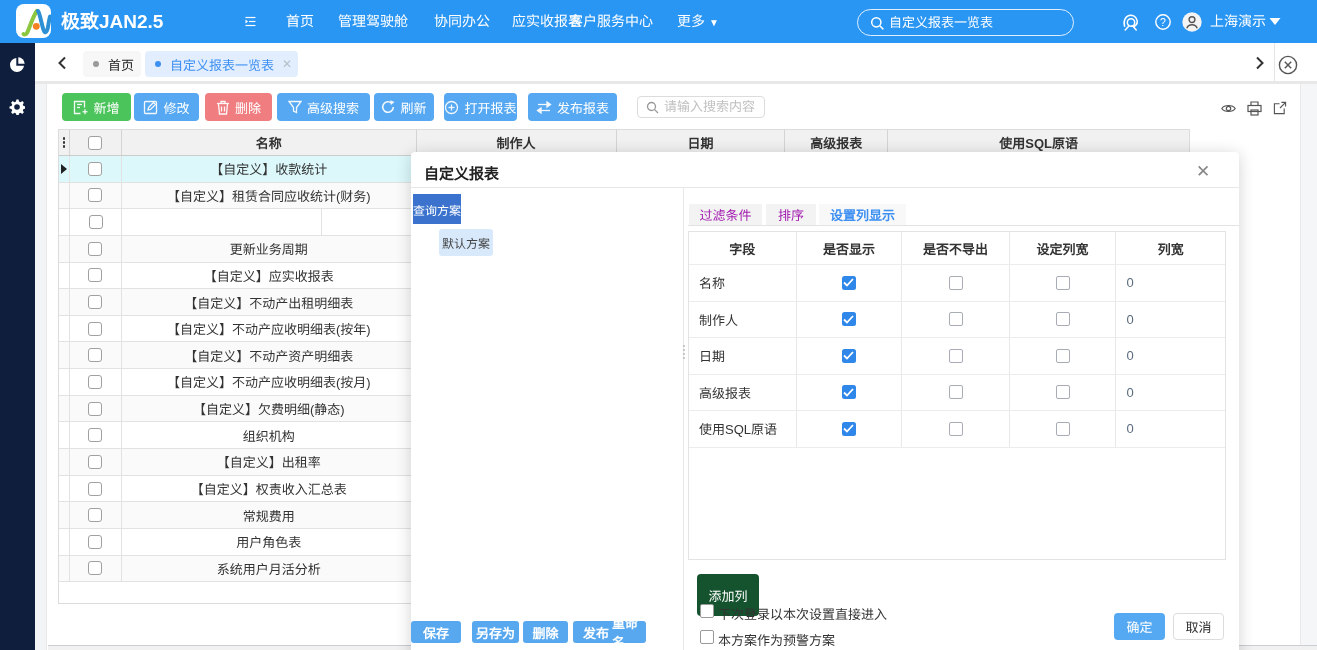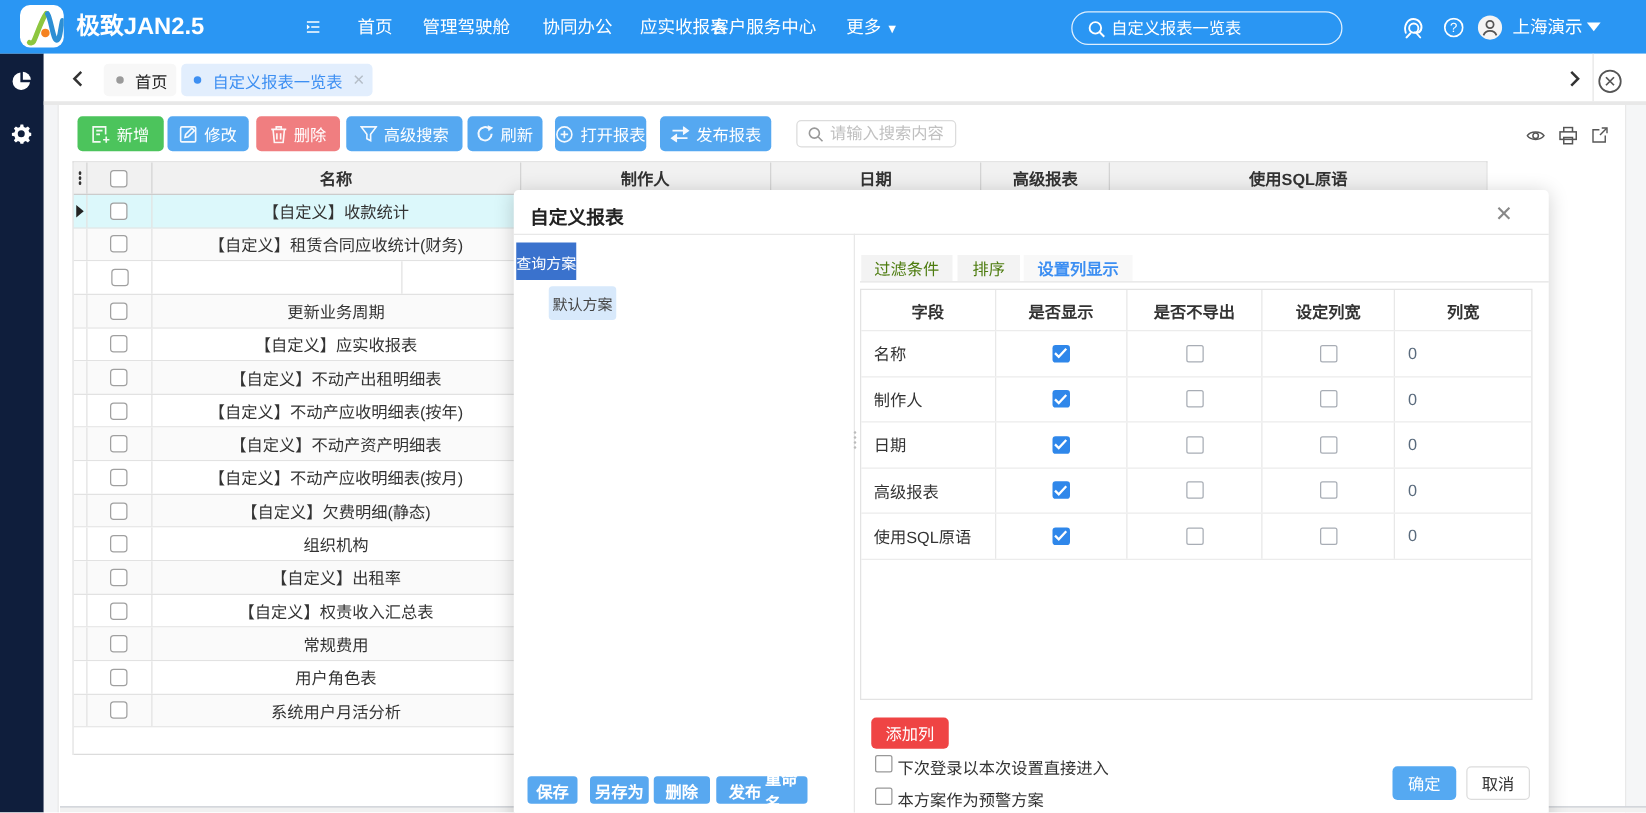--- a/index.html
+++ b/index.html
@@ -67,33 +67,33 @@
 .dialog { position:absolute; left:411px; top:152px; width:828px; height:520px; background:#fff; border-radius:4px; box-shadow:0 2px 16px rgba(0,0,0,0.18); }
 .dtitle { position:absolute; left:13px; top:10px; font-size:15px; font-weight:bold; color:#222; }
 .dclose { position:absolute; left:785px; top:9px; font-size:17px; color:#888; }
 .dsep { position:absolute; left:0; top:35px; width:828px; border-top:1px solid #e8e8e8; }
 .dleftsep { position:absolute; left:272px; top:35px; width:1px; height:485px; background:#e8e8e8; }
 .qplan { position:absolute; left:2px; top:42px; width:48px; height:30px; background:#3a72cd; color:#fff; font-size:12px; display:flex; align-items:center; white-space:nowrap; overflow:hidden; }
 .defplan { position:absolute; left:28px; top:77px; width:54px; height:27px; background:#d8e9fb; border-radius:3px; color:#444; font-size:12px; display:flex; align-items:center; justify-content:center; }
 .lbtn { position:absolute; top:469px; height:22px; background:#58a8f0; border-radius:3px; color:#fff; font-size:13px; font-weight:bold; display:flex; align-items:center; justify-content:center; }
 
 
-.dtab { position:absolute; top:52px; height:21px; background:#f3f3f3; color:#4d7c0f; font-size:13px; display:flex; align-items:center; justify-content:center; }
+.dtab { position:absolute; top:52px; height:21px; background:#f3f3f3; color:#a21caf; font-size:13px; display:flex; align-items:center; justify-content:center; }
 .dtab.act { background:#f8f8f8; color:#3d8ff2; font-weight:bold; }
 .dtabline { position:absolute; left:277px; top:73px; width:551px; border-top:1px solid #e3e3e3; }
 .itable { position:absolute; left:277px; top:79px; width:538px; height:329px; border:1px solid #e3e3e3; }
 .irow { display:flex; height:36.5px; border-bottom:1px solid #ececec; font-size:13px; color:#333; }
 .irow.ihead { height:33px; }
 .ihead { font-weight:bold; color:#333; }
 .ic { display:flex; align-items:center; border-right:1px solid #e8e8e8; padding-left:10px; }
 .icc { justify-content:center; padding-left:0; }
 .ic1 { width:108px; } .ic2 { width:106px; } .ic3 { width:108px; } .ic4 { width:107px; } .ic5 { width:109px; border-right:none; }
 .ckon { width:14px; height:14px; background:#2f87ea; border-radius:2.5px; display:flex; align-items:center; justify-content:center; }
 .ckoff { width:14px; height:14px; border:1px solid #a8adb5; border-radius:2px; background:#fff; }
-.addcol { position:absolute; left:286px; top:422px; width:62px; height:25px; background:#ef4444; border-radius:4px; color:#fff; font-size:13px; display:flex; align-items:center; justify-content:center; }
+.addcol { position:absolute; left:286px; top:422px; width:62px; height:42px; background:#14532d; border-radius:4px; color:#fff; font-size:13px; display:flex; align-items:center; justify-content:center; }
 .dck { position:absolute; left:289px; width:14px; height:14px; border:1px solid #999; border-radius:2px; background:#fff; }
 .dcklabel { position:absolute; left:307px; font-size:13px; color:#333; }
 .okbtn { position:absolute; left:703px; top:461px; width:51px; height:27px; background:#55a9f2; border-radius:4px; color:#fff; font-size:13px; display:flex; align-items:center; justify-content:center; }
 .cancelbtn { position:absolute; left:762px; top:461px; width:51px; height:27px; background:#fff; border:1px solid #dcdcdc; border-radius:4px; color:#333; font-size:13px; display:flex; align-items:center; justify-content:center; }
 </style>
 </head>
 <body>
 <div id="app">
 
   <div class="topbar">
@@ -475,21 +475,21 @@
   <div style="position:absolute;left:1300px;top:84px;width:17px;height:566px;background:#f5f6f7;border-left:1px solid #e9e9e9;"></div>
   <div class="footer"></div>
 
   <div class="dialog">
     <div class="dtitle">自定义报表</div>
     <div class="dclose">✕</div>
     <div class="dsep"></div>
     <div class="dleftsep"></div>
     <div class="qplan">查询方案</div>
     <div class="defplan">默认方案</div>
-    <div class="lbtn" style="left:11px;width:40px;">保存</div>
+    <div class="lbtn" style="left:0;width:50px;">保存</div>
     <div class="lbtn" style="left:61px;width:47px;">另存为</div>
     <div class="lbtn" style="left:112px;width:45px;">删除</div>
     <div class="lbtn" style="left:162px;width:46px;">发布</div>
     <div class="lbtn" style="left:201px;width:34px;">重命名</div>
 
     <div class="dtab" style="left:278px;width:73px;">过滤条件</div>
     <div class="dtab" style="left:355px;width:50px;">排序</div>
     <div class="dtab act" style="left:408px;width:87px;">设置列显示</div>
     <div class="dtabline"></div>
     <div class="itable" id="itable">

